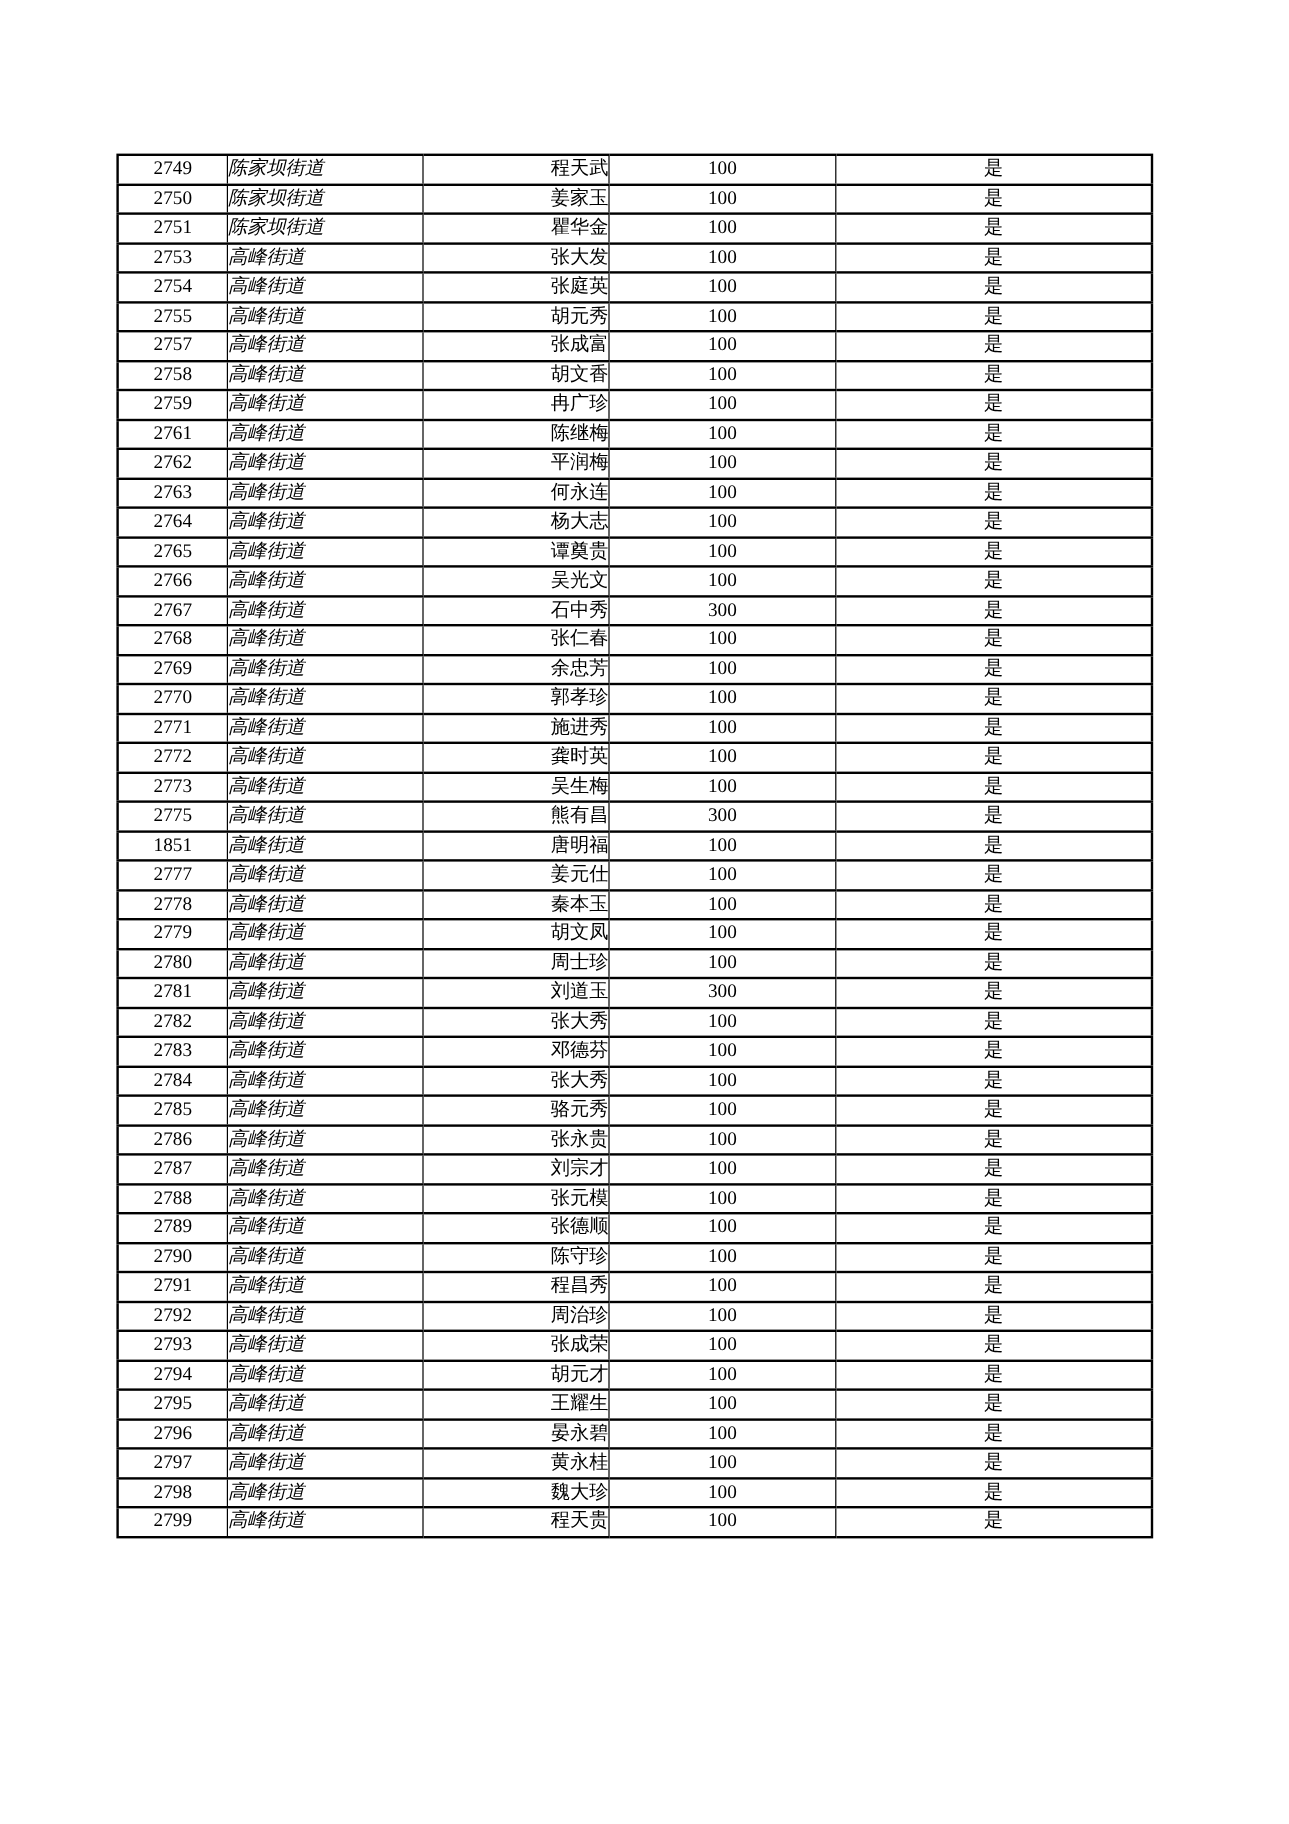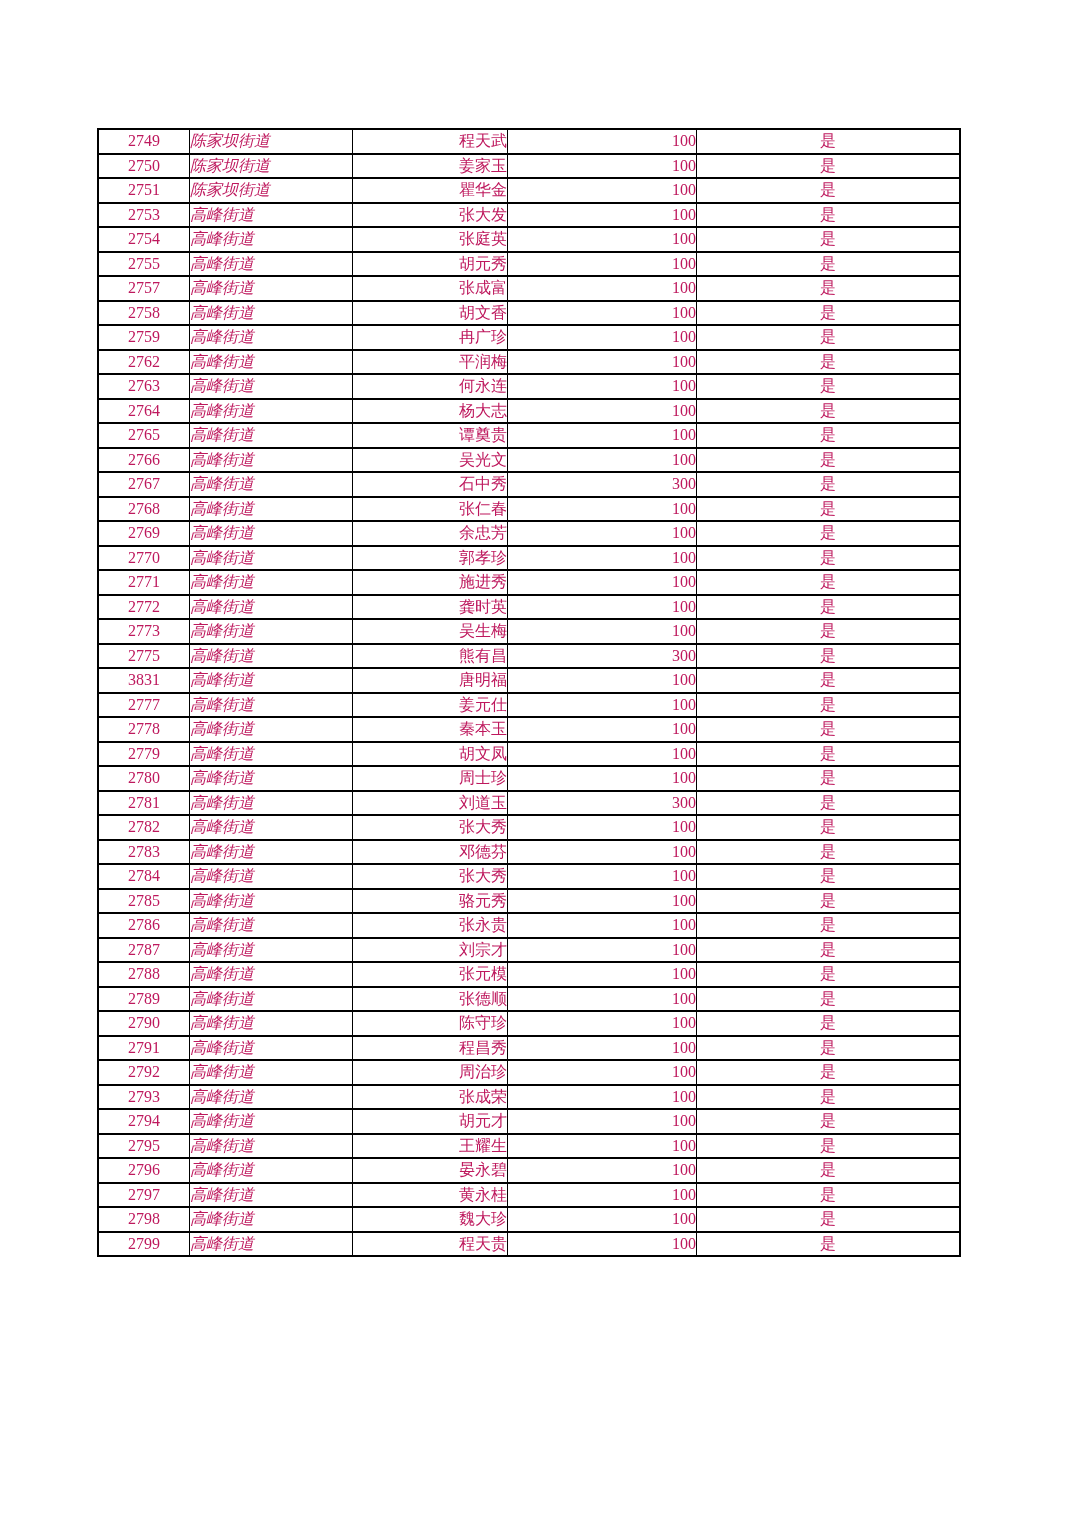--- a/index.html
+++ b/index.html
@@ -13,21 +13,21 @@
     height: 1520px;
     background: #ffffff;
     overflow: hidden;
   }
   table.grid {
     position: absolute;
     left: 97px;
     top: 128px;
     border-collapse: collapse;
     table-layout: fixed;
-    color: #be185d;
+    color: #000000;
   }
   table.grid td {
     border-style: solid;
     border-color: #000000;
     border-width: 2px 1px;
     height: 22.5px;
     padding: 0;
     overflow: hidden;
     white-space: nowrap;
     vertical-align: middle;
@@ -47,21 +47,21 @@
     padding-left: 4px;
     font-style: italic;
   }
   td.col2 {
     width: 154px;
     text-align: right;
     padding-left: 4px;
   }
   td.col3 {
     width: 188px;
-    text-align: right;
+    text-align: center;
     padding-left: 4px;
     font-family: "Liberation Sans", "DejaVu Sans", sans-serif;
     font-size: 15px;
   }
   td.col4 {
     width: 262px;
     text-align: center;
   }
 </style>
 </head>
@@ -127,20 +127,27 @@
           <td class="col4">是</td>
         </tr>
         <tr>
           <td class="col0">2759</td>
           <td class="col1">高峰街道</td>
           <td class="col2">冉广珍</td>
           <td class="col3">100</td>
           <td class="col4">是</td>
         </tr>
         <tr>
+          <td class="col0">2761</td>
+          <td class="col1">高峰街道</td>
+          <td class="col2">陈继梅</td>
+          <td class="col3">100</td>
+          <td class="col4">是</td>
+        </tr>
+        <tr>
           <td class="col0">2762</td>
           <td class="col1">高峰街道</td>
           <td class="col2">平润梅</td>
           <td class="col3">100</td>
           <td class="col4">是</td>
         </tr>
         <tr>
           <td class="col0">2763</td>
           <td class="col1">高峰街道</td>
           <td class="col2">何永连</td>
@@ -218,21 +225,21 @@
           <td class="col4">是</td>
         </tr>
         <tr>
           <td class="col0">2775</td>
           <td class="col1">高峰街道</td>
           <td class="col2">熊有昌</td>
           <td class="col3">300</td>
           <td class="col4">是</td>
         </tr>
         <tr>
-          <td class="col0">3831</td>
+          <td class="col0">1851</td>
           <td class="col1">高峰街道</td>
           <td class="col2">唐明福</td>
           <td class="col3">100</td>
           <td class="col4">是</td>
         </tr>
         <tr>
           <td class="col0">2777</td>
           <td class="col1">高峰街道</td>
           <td class="col2">姜元仕</td>
           <td class="col3">100</td>

